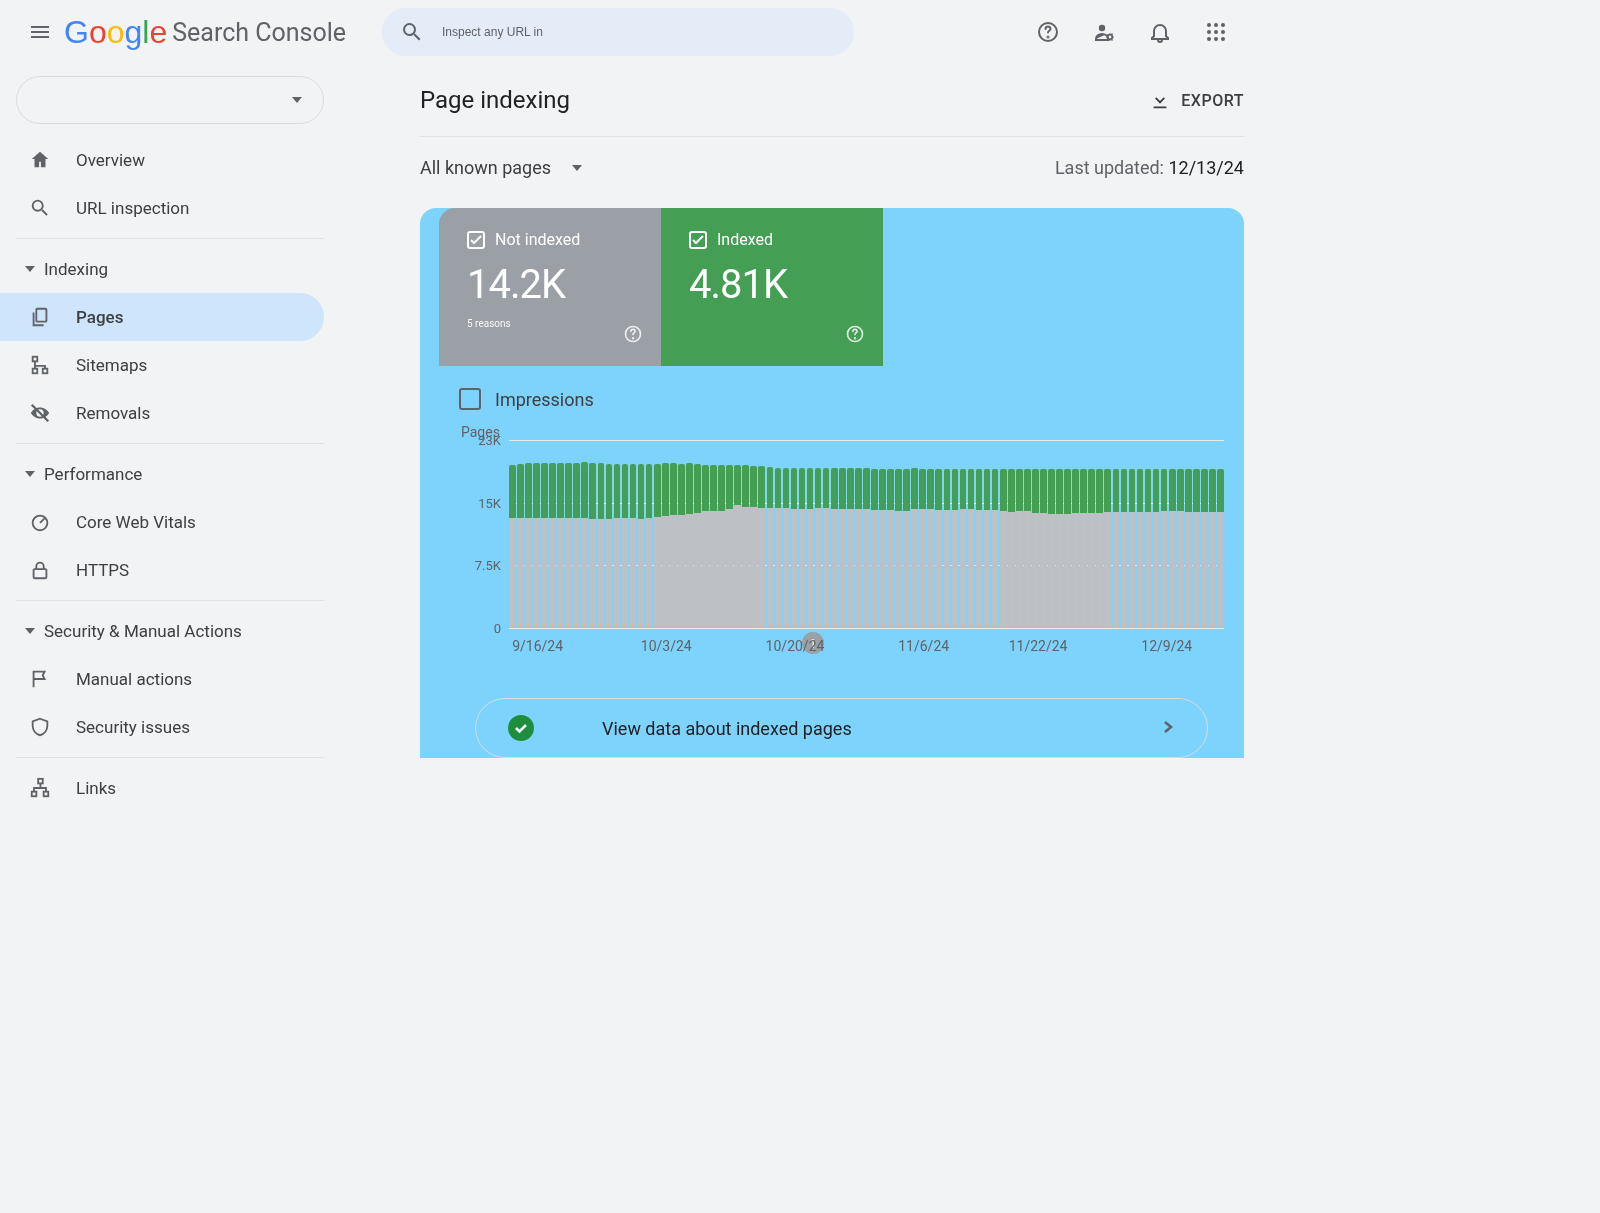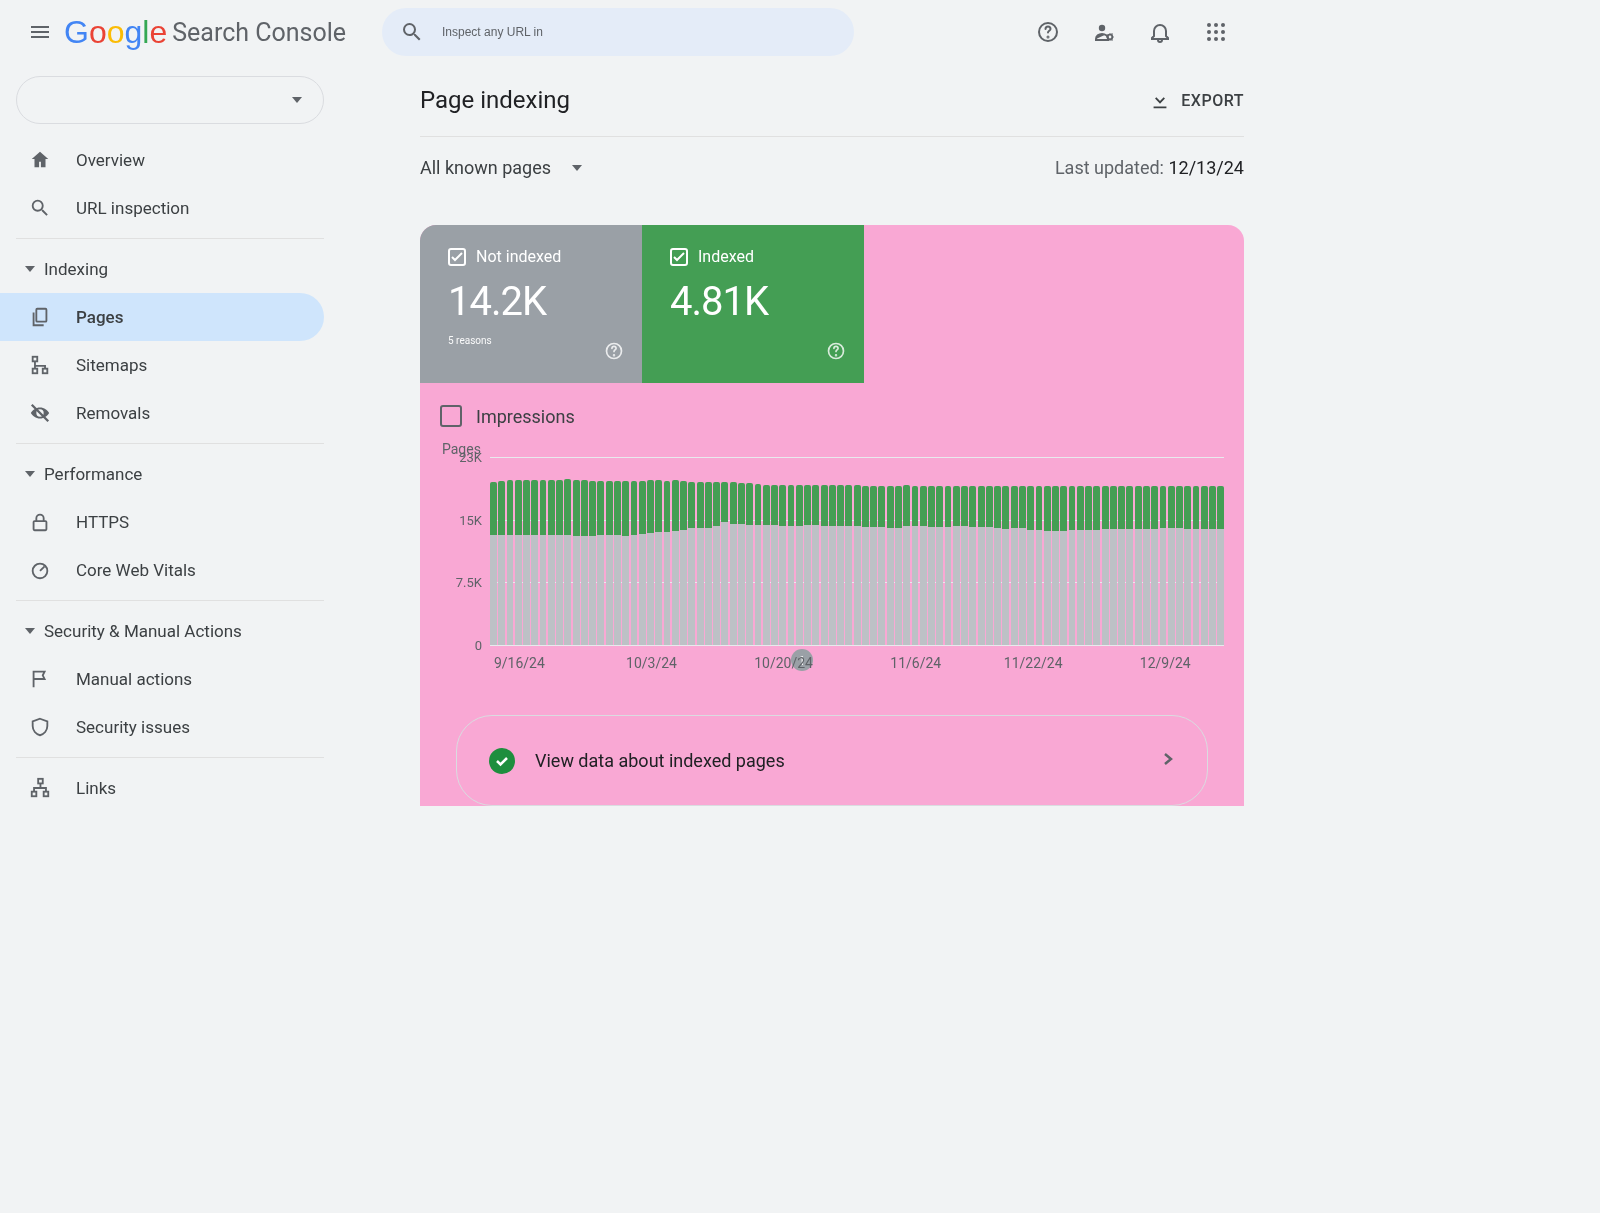--- a/index.html
+++ b/index.html
@@ -45,21 +45,21 @@
   .export-btn { display:flex; align-items:center; color:#3c4043; font-size:16px; font-weight:500; letter-spacing:0.5px; cursor:pointer; }
   .export-btn svg { margin-right:10px; }
 
   .filter-row { display:flex; align-items:center; justify-content:space-between; padding:20px 0 28px 0; }
   .filter-dd { display:flex; align-items:center; font-size:18px; color:#3c4043; cursor:pointer; }
   .filter-dd svg { margin-left:20px; color:#5f6368; }
   .last-upd { font-size:18px; color:#5f6368; }
   .last-upd .date { color:#202124; }
 
   
-  .card { background:#f9a8d4; border-radius:16px 16px 0 0; margin-top:19px; }
+  .card { background:#7dd3fc; border-radius:16px 16px 0 0; margin-top:2px;padding-left:19px; }
   .tabs { display:flex; }
   .tab { position:relative; width:222px; height:158px; padding:22px 28px; color:#fff; }
   .tab.gray { background:#9aa0a6; border-radius:16px 0 0 0; }
   .tab.green { background:#449e54; }
   .tab-head { display:flex; align-items:center; font-size:16px; margin-bottom:12px; }
   .tab-head svg { margin-right:10px; }
   .tab-num { font-size:40px; font-weight:400; letter-spacing:-1px; }
   .tab-sub { font-size:10px; margin-top:10px; opacity:0.95; }
   .tab-help { position:absolute; bottom:18px; right:18px; opacity:0.8; }
 
@@ -77,21 +77,21 @@
   .grid-line { position:absolute; left:0; right:0; border-top:1px solid #e8eaed; }
   .bars { position:absolute; left:50px; right:0; bottom:32px; top:0; display:flex; align-items:flex-end; gap:1.4px; }
   .bar { flex:1; display:flex; flex-direction:column; justify-content:flex-end; height:100%; }
   .bar .seg-indexed { background:#449e54; width:100%; border-radius:2px 2px 0 0; }
   .bar .seg-not { background:#bdc1c6; width:100%; }
   .marker { position:absolute; bottom:6px; width:22px; height:22px; background:#9aa0a6; color:#fff; border-radius:50%; display:flex; align-items:center; justify-content:center; font-size:13px; transform:translateX(-50%); }
   .x-axis { position:absolute; left:50px; right:0; bottom:0; height:22px; }
   .x-tick { position:absolute; font-size:14px; color:#5f6368; transform:translateX(-50%); }
 
   
-  .link-row { margin:28px 36px 0 36px; border:1px solid #dadce0; border-radius:36px; height:91px; display:flex; align-items:center; padding:0 32px; cursor:pointer; }
+  .link-row { margin:28px 36px 0 36px; border:1px solid #dadce0; border-radius:36px; height:60px; display:flex; align-items:center; padding:0 32px; cursor:pointer;gap:48px; }
   .link-row .check { width:26px; height:26px; background:#1e8e3e; border-radius:50%; display:flex; align-items:center; justify-content:center; color:#fff; margin-right:20px; }
   .link-row .text { font-size:18px; color:#202124; flex:1; }
   .link-row .chev-r { color:#5f6368; }
 </style>
 </head>
 <body>
 
 <div class="topbar">
   <div class="hamburger">
     <svg width="24" height="24" viewBox="0 0 24 24" fill="currentColor">
@@ -214,34 +214,34 @@
     <div class="nav-divider"></div>
     <div class="nav-section">
       <span class="chev"><svg width="12" height="12" viewBox="0 0 12 12" fill="currentColor">
             <path d="M1 3l5 6 5-6z"></path>
           </svg></span>
       <span>Performance</span>
     </div>
     <div class="nav-item">
       <span class="nav-icon">
           <svg width="22" height="22" viewBox="0 0 24 24" fill="none" stroke="currentColor" stroke-width="2">
+            <circle cx="12" cy="13" r="8"></circle>
+            <path d="M12 13l5-5"></path>
+          </svg>
+        </span>
+      <span>Core Web Vitals</span>
+    </div>
+    <div class="nav-item">
+      <span class="nav-icon">
+          <svg width="22" height="22" viewBox="0 0 24 24" fill="none" stroke="currentColor" stroke-width="2">
             <rect x="5" y="11" width="14" height="10" rx="1"></rect>
             <path d="M8 11V8a4 4 0 018 0v3"></path>
           </svg>
         </span>
       <span>HTTPS</span>
-    </div>
-    <div class="nav-item">
-      <span class="nav-icon">
-          <svg width="22" height="22" viewBox="0 0 24 24" fill="none" stroke="currentColor" stroke-width="2">
-            <circle cx="12" cy="13" r="8"></circle>
-            <path d="M12 13l5-5"></path>
-          </svg>
-        </span>
-      <span>Core Web Vitals</span>
     </div>
 
     <div class="nav-divider"></div>
     <div class="nav-section">
       <span class="chev"><svg width="12" height="12" viewBox="0 0 12 12" fill="currentColor">
             <path d="M1 3l5 6 5-6z"></path>
           </svg></span>
       <span>Security &amp; Manual Actions</span>
     </div>
     <div class="nav-item">

